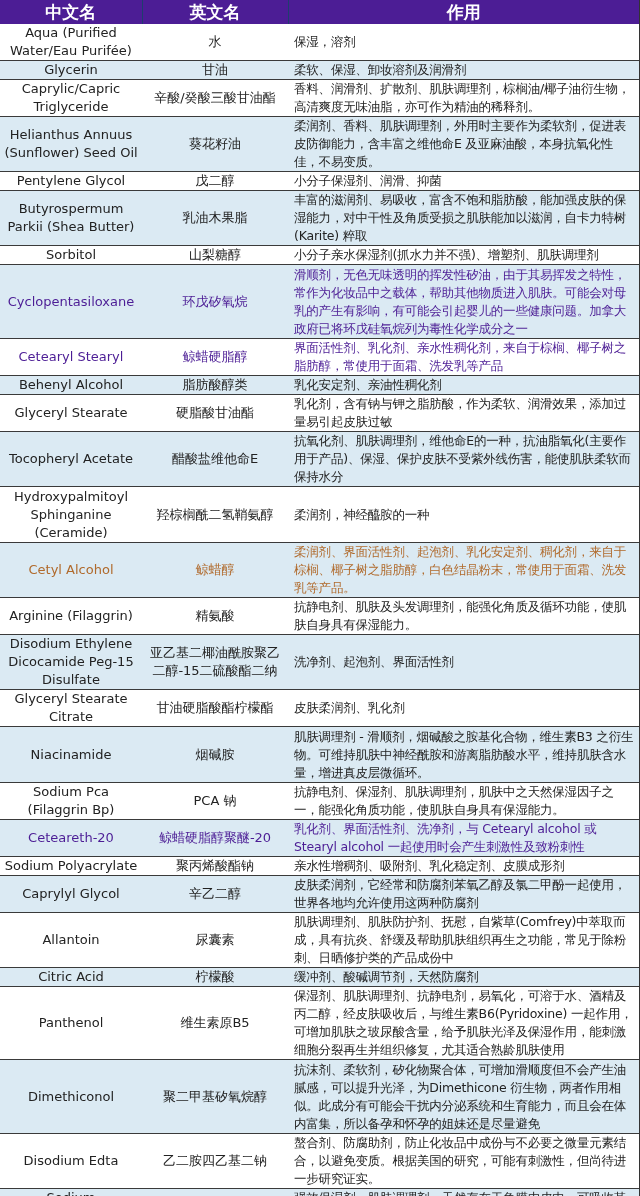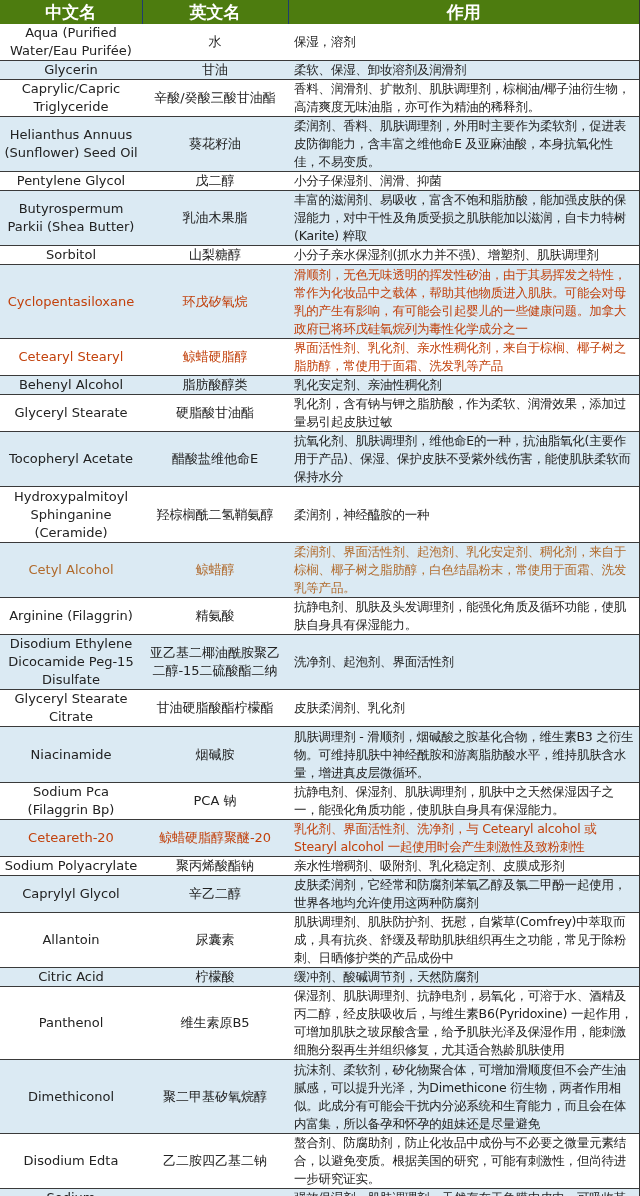--- a/index.html
+++ b/index.html
@@ -1,25 +1,25 @@
 <!DOCTYPE html>
 <html><head>
 <meta charset="utf-8">
 <style>
   html,body{margin:0;padding:0;background:#fff;}
   body{width:640px;height:1196px;overflow:hidden;font-family:"DejaVu Sans","Liberation Sans",sans-serif;}
   table{border-collapse:collapse;width:640px;table-layout:fixed;}
   col.c1{width:142px;} col.c2{width:146px;} col.c3{width:352px;}
-  th{background:#4d7c0f;color:#fff;font-weight:bold;font-size:17px;height:24px;padding:0;text-align:center;border-right:1px solid #1f3d6e;}
+  th{background:#4c1d95;color:#fff;font-weight:bold;font-size:17px;height:24px;padding:0;text-align:center;border-right:1px solid #1f3d6e;}
   td{font-size:12.5px;line-height:18px;color:#222;border-bottom:1px solid #3a3a3a;padding:0 3px;vertical-align:middle;overflow:hidden;}
   td.en,td.zh{text-align:center;font-size:13px;}
   td.desc{text-align:left;padding-left:6px;letter-spacing:-0.2px;}
   tr.blue td{background:#dbeaf3;}
   tr.white td{background:#ffffff;}
-  tr.red td{color:#c2410c;}
+  tr.red td{color:#4c1d95;}
   tr.brown td{color:#b06a2c;}
   table{border-right:2px solid #333;}
 </style>
 </head>
 <body>
 
 <table>
   <colgroup>
       <col class="c1">
       <col class="c2">

